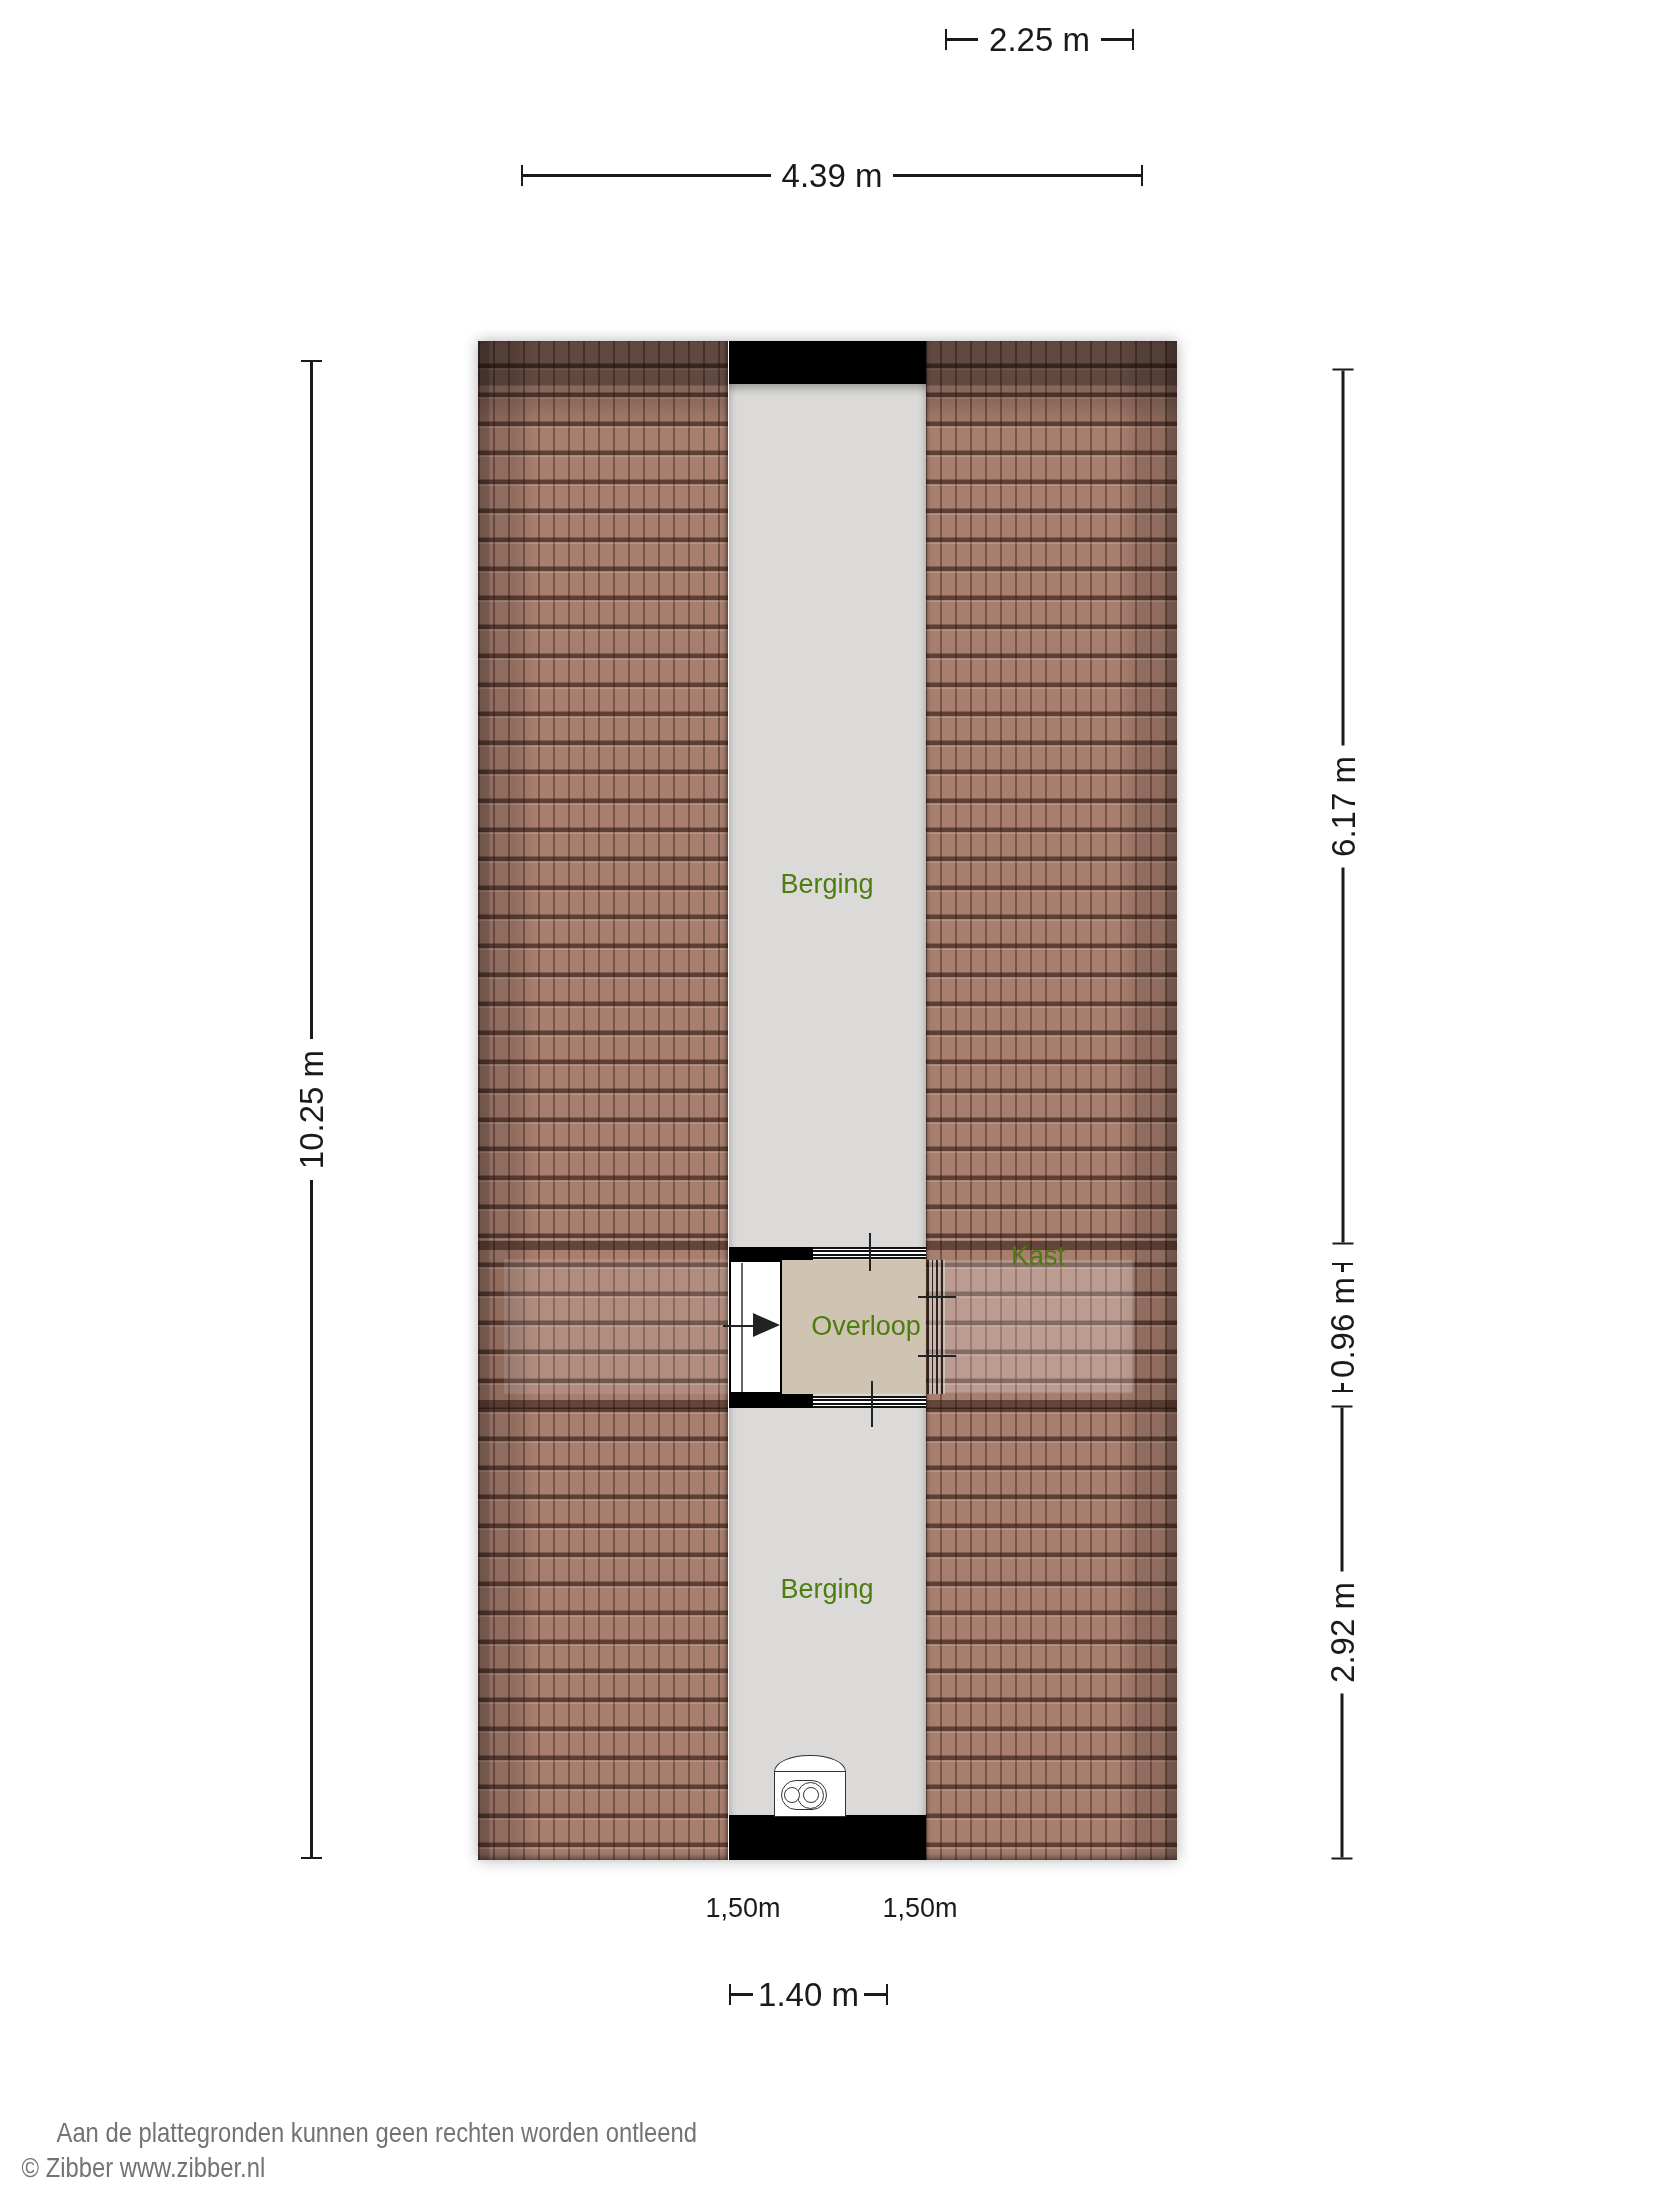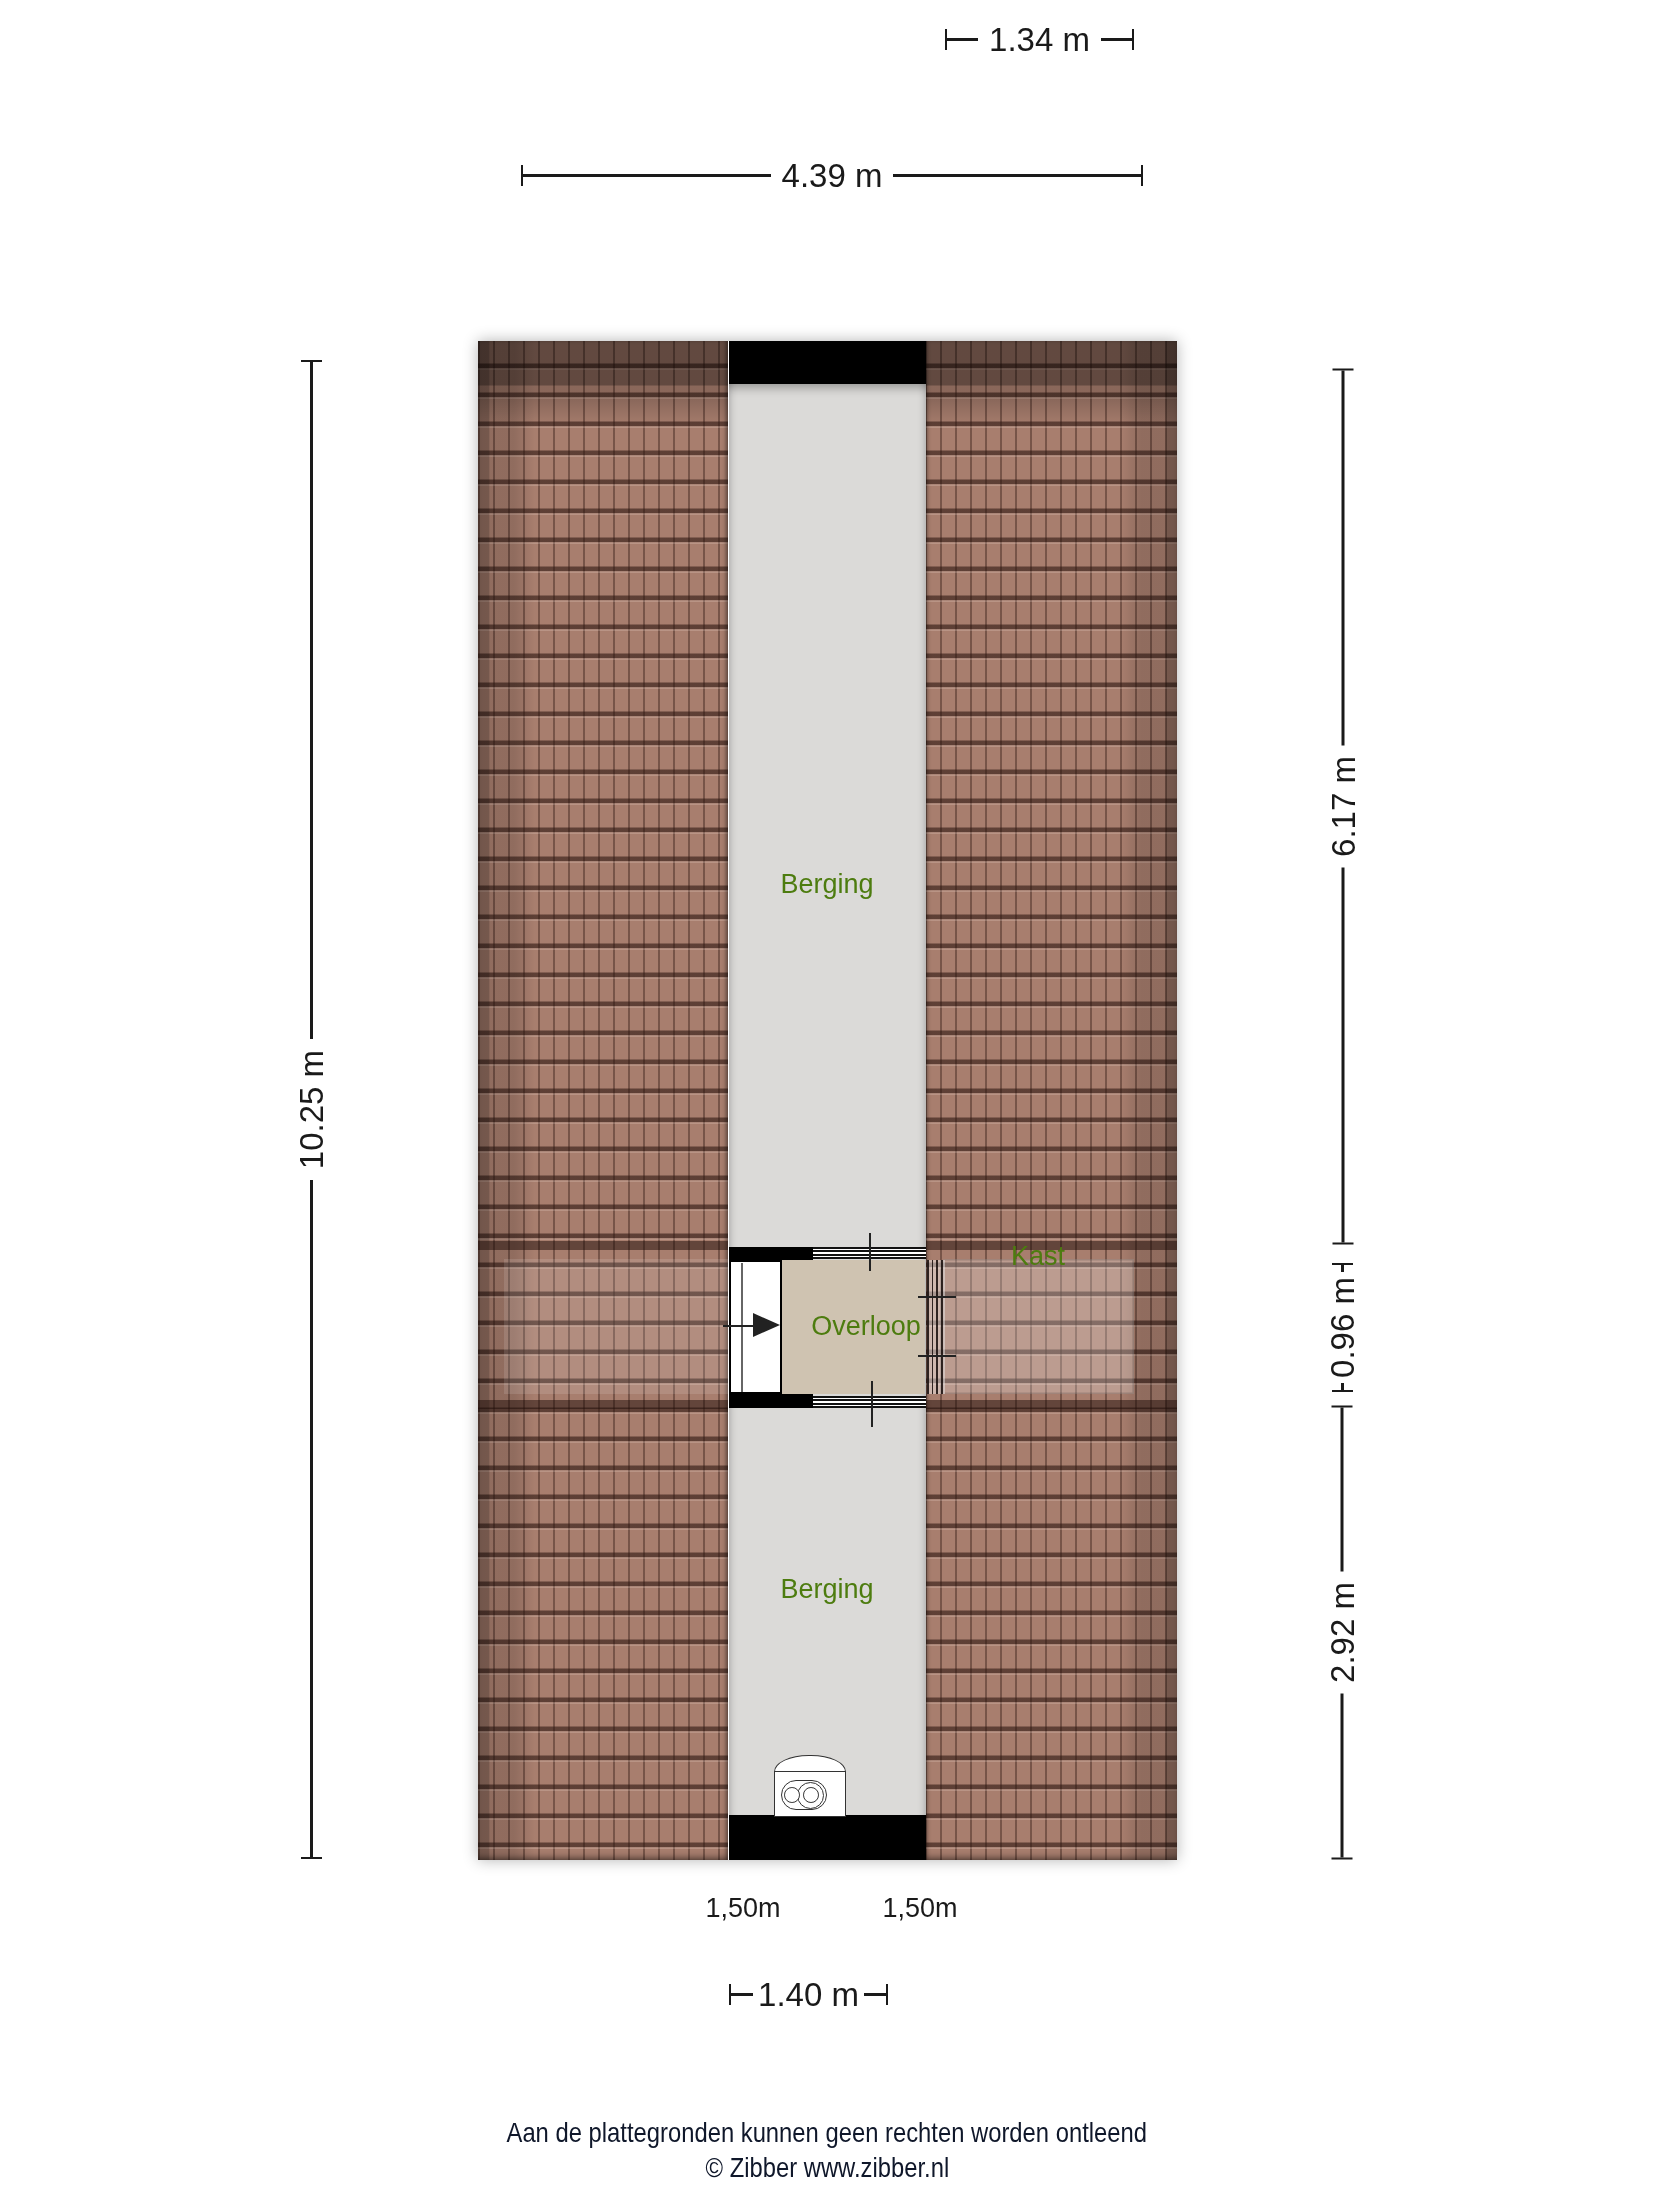--- a/index.html
+++ b/index.html
@@ -85,33 +85,33 @@
   .boiler-body{left:774px;top:1771px;width:72px;height:46px;background:#fff;border:1.6px solid #333;box-sizing:border-box;}
   .boiler-stadium{left:781px;top:1780px;width:46px;height:30px;border:1.6px solid #333;box-sizing:border-box;border-radius:15.8px;background:#fff;}
   .boiler-ring-outer{left:797px;top:1782px;width:27px;height:27px;border:1.6px solid #333;border-radius:50%;box-sizing:border-box;background:#fff;}
   .boiler-circle{width:15.8px;height:15.8px;border:1.6px solid #333;border-radius:50%;box-sizing:border-box;background:#fff;}
   .boiler-circle-left{left:784px;top:1787px;} .boiler-circle-right{left:803px;top:1787px;}
 
   
   .room-label{position:absolute;transform:translate(-50%,-50%);font-size:27px;color:#4d7c0f;white-space:nowrap;}
 
   
-  .footer-line{position:absolute;left:0;width:1654px;text-align:center;font-size:28px;color:#0f172a;}
+  .footer-line{position:absolute;left:0;width:1654px;text-align:left;font-size:28px;color:#737373;}
   .footer-line > span{display:inline-block;transform:scaleX(0.85);}
   .footer-1{top:2117px;} .footer-2{top:2152px;}
 </style>
 </head>
 <body>
 
 <div class="canvas">
 
   <div class="dim" style="left:945px;top:22px;width:189px;">
     <div class="tick"></div>
     <div class="ln"></div>
-    <div class="lbl">1.34 m</div>
+    <div class="lbl">2.25 m</div>
     <div class="ln"></div>
     <div class="tick"></div>
   </div>
 
   <div class="dim" style="left:521px;top:158px;width:622px;">
     <div class="tick"></div>
     <div class="ln"></div>
     <div class="lbl">4.39 m</div>
     <div class="ln"></div>
     <div class="tick"></div>

